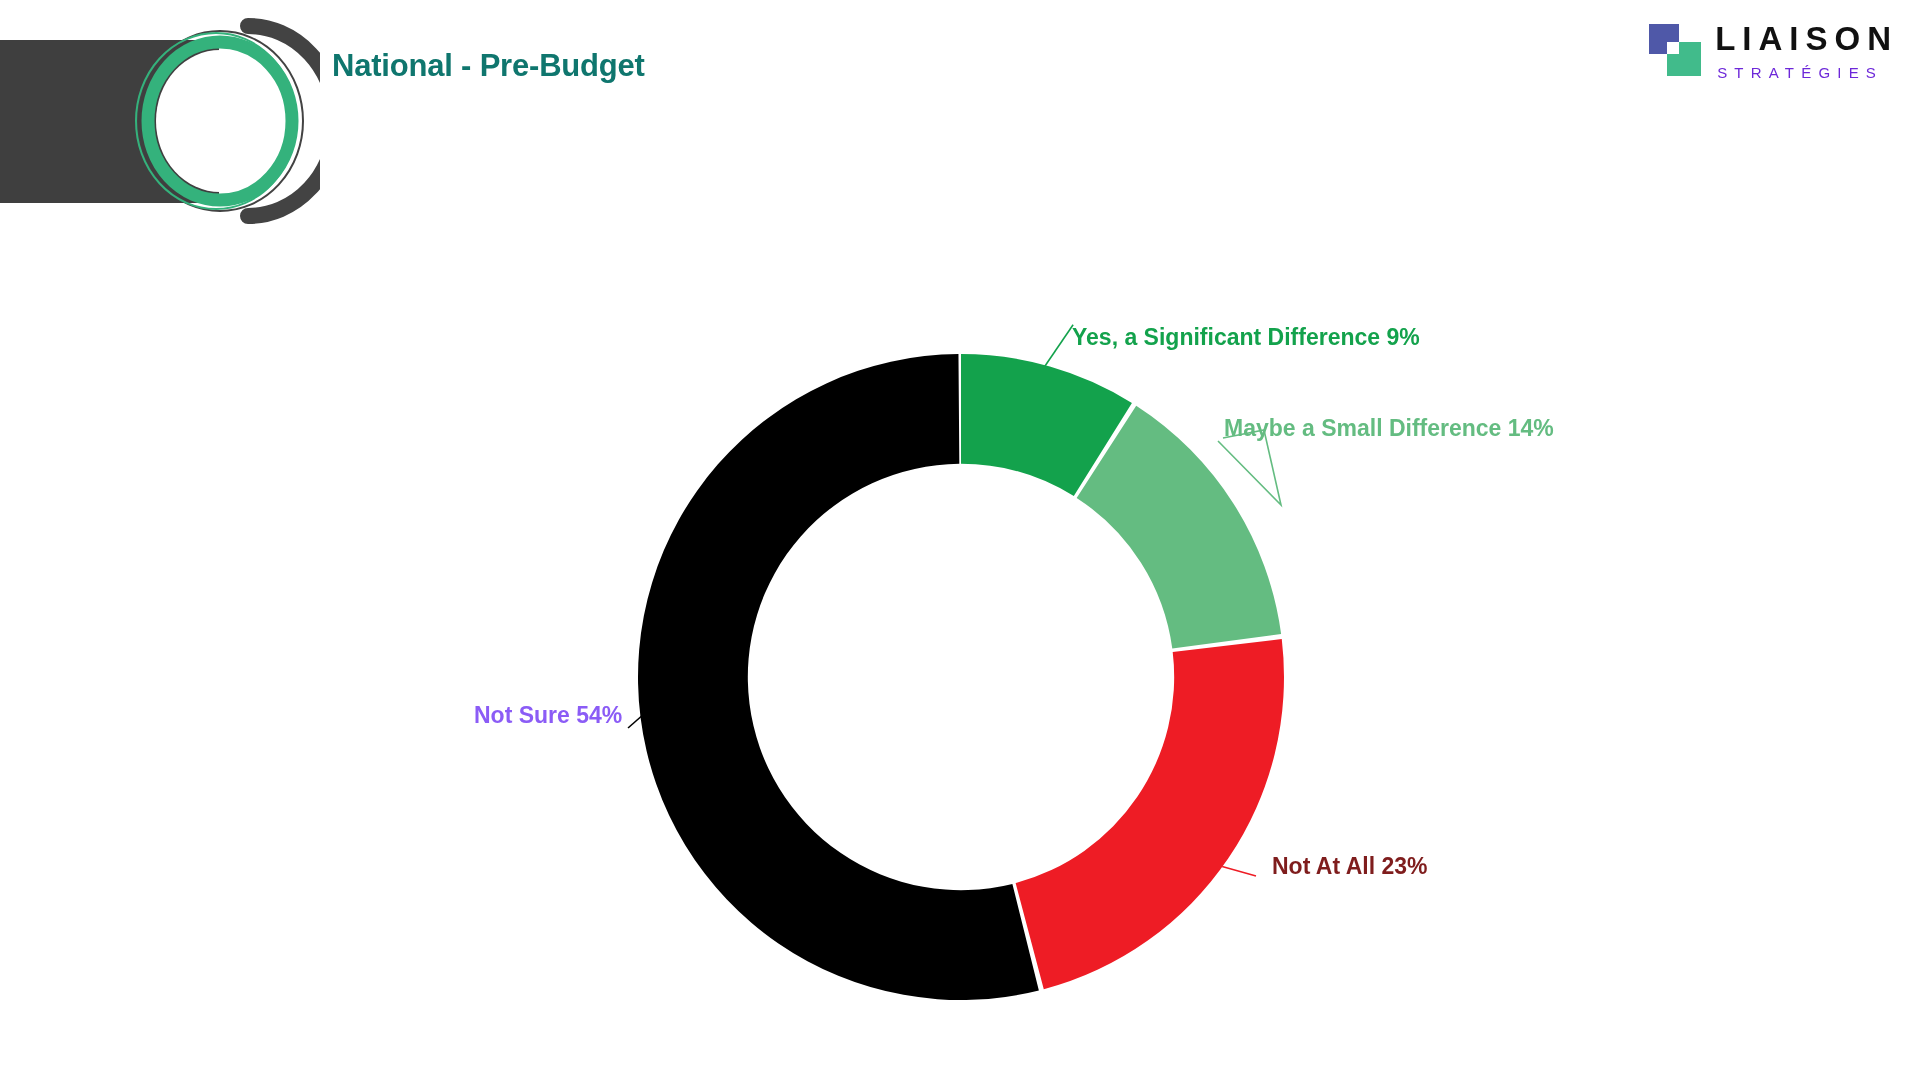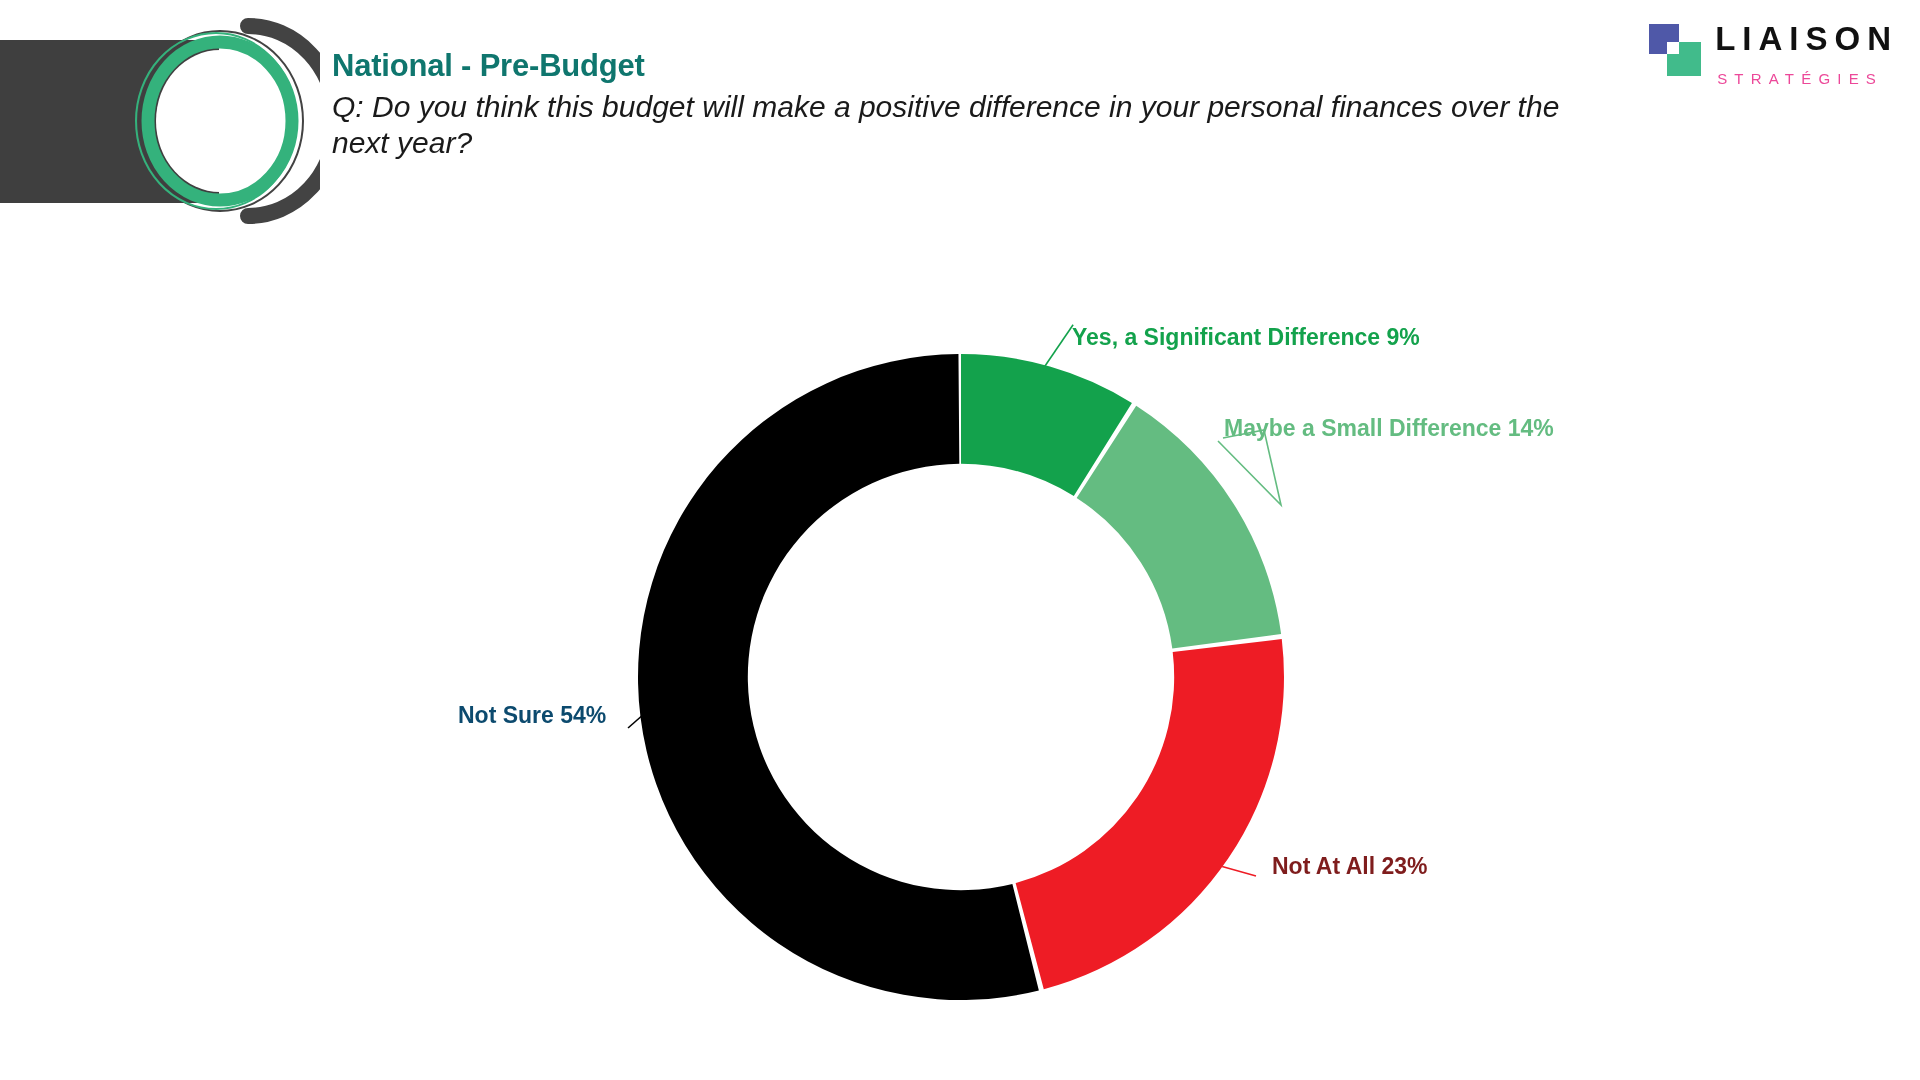--- a/index.html
+++ b/index.html
@@ -98,23 +98,23 @@
     font-size: 33px;
     font-weight: bold;
     letter-spacing: 7px;
     color: #111111;
     line-height: 1;
     font-family: "Liberation Sans", sans-serif;
   }
   #brand-tagline {
     font-size: 15px;
     letter-spacing: 7.2px;
-    color: #ec4899;
+    color: #6d28d9;
     line-height: 1;
-    margin-top: 16px;
+    margin-top: 10px;
     margin-left: 2px;
     font-family: "Liberation Sans", sans-serif;
   }
 
   
   #chart-area {
     position: absolute;
     left: 0;
     top: 0;
     width: 1780px;
@@ -146,21 +146,20 @@
 
   <ellipse cx="96" cy="107" rx="80" ry="88" fill="none" stroke="#34b27c" stroke-width="2"></ellipse>
 
   <ellipse cx="100" cy="107" rx="72" ry="79" fill="none" stroke="#34b27c" stroke-width="13"></ellipse>
 
   <ellipse cx="100" cy="107" rx="64" ry="71" fill="#ffffff" stroke="none"></ellipse>
 </svg>
 
 <div id="header-text">
   <div id="page-title">National - Pre-Budget</div>
-  <div id="page-subtitle">Q: Do you think this budget will make a positive difference in your personal finances over the next year?</div>
 </div>
 
 <div id="brand-logo">
   <div id="brand-mark">
     <div class="mark-sq-blue" style="background: rgb(79, 88, 168);"></div>
     <div class="mark-sq-green" style="background: rgb(65, 187, 139);"></div>
     <div class="mark-sq-notch"></div>
   </div>
   <div id="brand-wordmark">
     <div id="brand-name">LIAISON</div>
@@ -180,14 +179,14 @@
         <polyline points="1043.1141272506711,368.8251395263474 1073.1141272506711,324.8251395263474" fill="none" stroke="#13a24c" stroke-width="1.6"></polyline>
         <polyline points="1218,441 1281,505 1264,430 1223,438" fill="none" stroke="#64bc81" stroke-width="1.6"></polyline>
         <polyline points="1222.1470254906835,866.5529310462382 1256,876" fill="none" stroke="#ee1c25" stroke-width="1.6"></polyline>
         <polyline points="644.5469514754236,713.4826344412704 628,728" fill="none" stroke="#000000" stroke-width="1.6"></polyline>
       </g>
   </svg>
 
   <div class="slice-label" id="label-0" style="left: 1072px; top: 324px; color: rgb(19, 162, 76);">Yes, a Significant Difference 9%</div>
   <div class="slice-label" id="label-1" style="left: 1224px; top: 415px; color: rgb(100, 188, 129); text-align: right;">Maybe a Small Difference 14%</div>
   <div class="slice-label" id="label-2" style="left: 1272px; top: 853px; color: #7f1d1d;">Not At All 23%</div>
-  <div class="slice-label" id="label-3" style="left: 458px; top: 702px; color: #0c4a6e;">Not Sure 54%</div>
+  <div class="slice-label" id="label-3" style="left: 474px; top: 702px; color: #8b5cf6;">Not Sure 54%</div>
 </div>
 
 </body></html>

